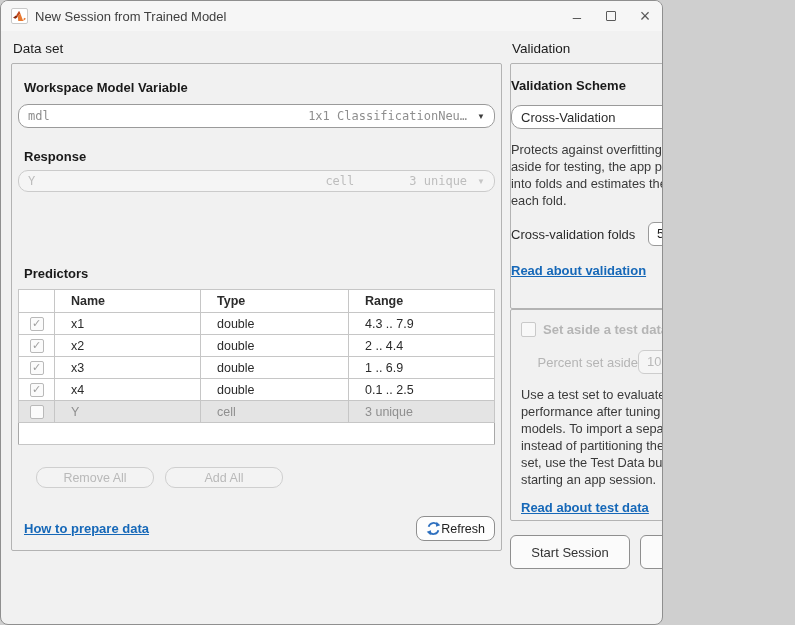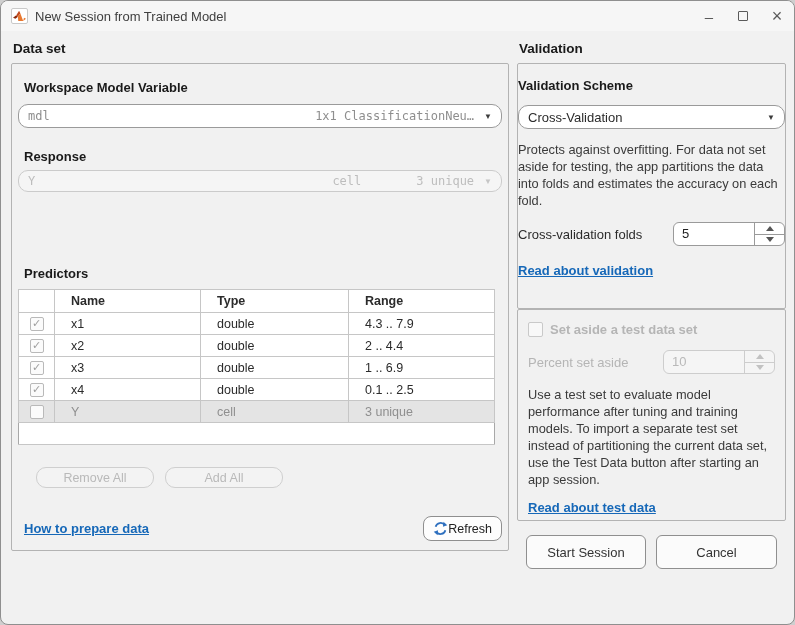--- a/index.html
+++ b/index.html
@@ -1,40 +1,40 @@
 <!DOCTYPE html>
 <html><head>
 <meta charset="utf-8">
 <style>
   * { box-sizing: border-box; margin: 0; padding: 0; }
   html,body { background:#cfcfcf; }
   body { font-family: "Liberation Sans", sans-serif; }
 
   .window{
-    width:795px; height:625px; background:#f1f1f1;
+    width:663px; height:625px; background:#f1f1f1;
     border:1px solid #8f8f8f; border-radius:8px; overflow:hidden;
     position:relative;
   }
 
   
   .titlebar{ height:30px; display:flex; align-items:center; background:#f6f6f6; padding-left:10px; }
   .app-icon{ width:17px; height:16px; background:#fff; border:1px solid #c9c9c9; border-radius:2px;
     display:flex; align-items:center; justify-content:center; margin-right:7px; }
   .title-text{ font-size:13px; color:#404040; }
   .win-controls{ margin-left:auto; display:flex; height:30px; }
   .win-btn{ width:34px; height:30px; display:flex; align-items:center; justify-content:center;
     color:#5a5a5a; font-size:15px; cursor:default; }
   .max-glyph{ width:10px; height:10px; border:1.3px solid #5a5a5a; border-radius:1px; }
   .win-btn.close{ font-size:18px; }
 
   
   .main{ display:flex; padding:8px 8px 0 10px; gap:8px; }
   .col-left{ width:498px; }
   .col-right{ flex:1; }
-  .section-label{ font-size:13.5px; font-weight:bold; color:#1a1a1a; margin:2px 0 7px 2px; }
+  .section-label{ font-size:13.5px; font-weight:normal; color:#1a1a1a; margin:2px 0 7px 2px; }
   .groupbox{ border:1px solid #b3b3b3; border-radius:2px; background:transparent; padding:0 6px; position:relative; }
   .box-left{ height:488px; }
   .box-validation{ height:246px; padding:0 0; }
   .box-test{ height:212px; padding:0 10px; }
   .inner-label{ font-size:13px; font-weight:bold; color:#1a1a1a; margin-left:6px; }
 
   
   .dd{ height:24px; border:1px solid #9a9a9a; border-radius:10px; background:#fff;
     display:flex; align-items:center; padding:0 9px; margin-top:9px; font-size:13px; color:#2b2b2b; }
   .dd .mono{ font-family:"DejaVu Sans Mono", monospace; font-size:12px; color:#8e8e8e; }
@@ -83,21 +83,21 @@
   .spinner.disabled{ border-color:#cdcdcd; background:#f5f5f5; }
   .spinner.disabled .val{ color:#b9b9b9; }
   .spinner.disabled .arrows{ border-left-color:#cdcdcd; }
   .spinner.disabled .arrows .down{ border-top-color:#cdcdcd; }
   .spinner.disabled .tri-up{ border-bottom-color:#c2c2c2; }
   .spinner.disabled .tri-down{ border-top-color:#c2c2c2; }
   .vlink{ display:inline-block; margin-top:17px; }
   .testcb-row{ margin-top:12px; display:flex; align-items:center; gap:7px;text-align:center; }
   .cbx-lg{ width:15px; height:15px; border:1px solid #c9c9c9; border-radius:2px; background:#f8f8f8; }
   .testcb-row .lbl{ font-size:13px; font-weight:bold; color:#b5b5b5; }
-  .percent-row{ margin-top:13px; display:flex; align-items:center; justify-content:space-between; }
+  .percent-row{ margin-top:13px; display:flex; align-items:center; justify-content:flex-end; }
   .percent-row .lbl{ font-size:13px; color:#b5b5b5; }
   .footer{ margin-top:14px; display:flex; justify-content:center; gap:10px; }
   .footer .btn{ height:34px; border:1px solid #8f8f8f; border-radius:6px; background:#fbfbfb;
     font-size:13px; color:#333; display:flex; align-items:center; justify-content:center; cursor:pointer; }
   .btn-start{ width:120px; } .btn-cancel{ width:121px; }
   .t-label{ margin-top:10px; }
 </style>
 </head>
 <body>
 

